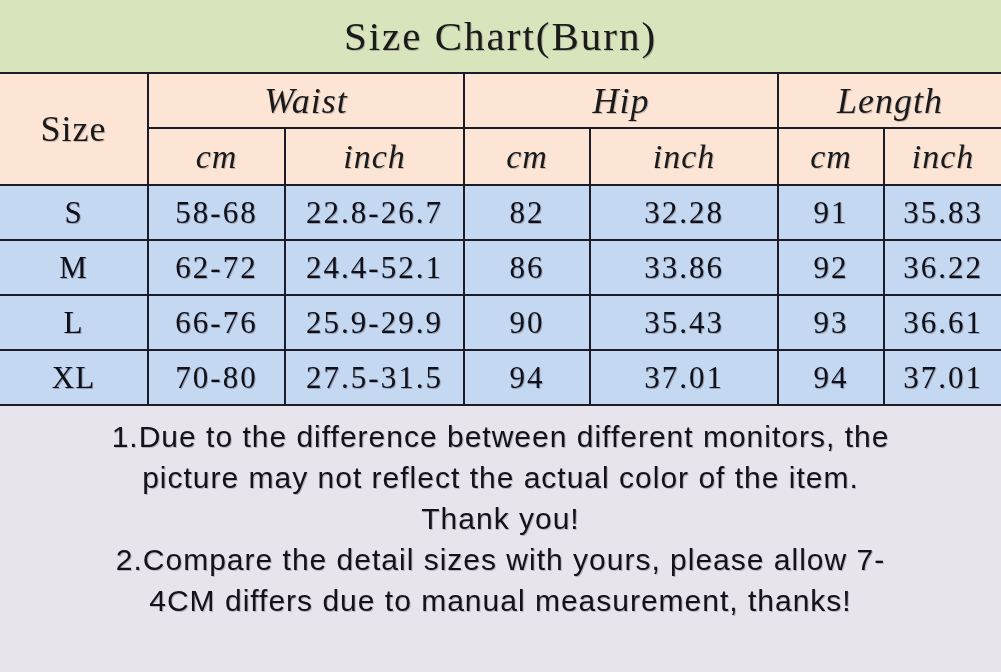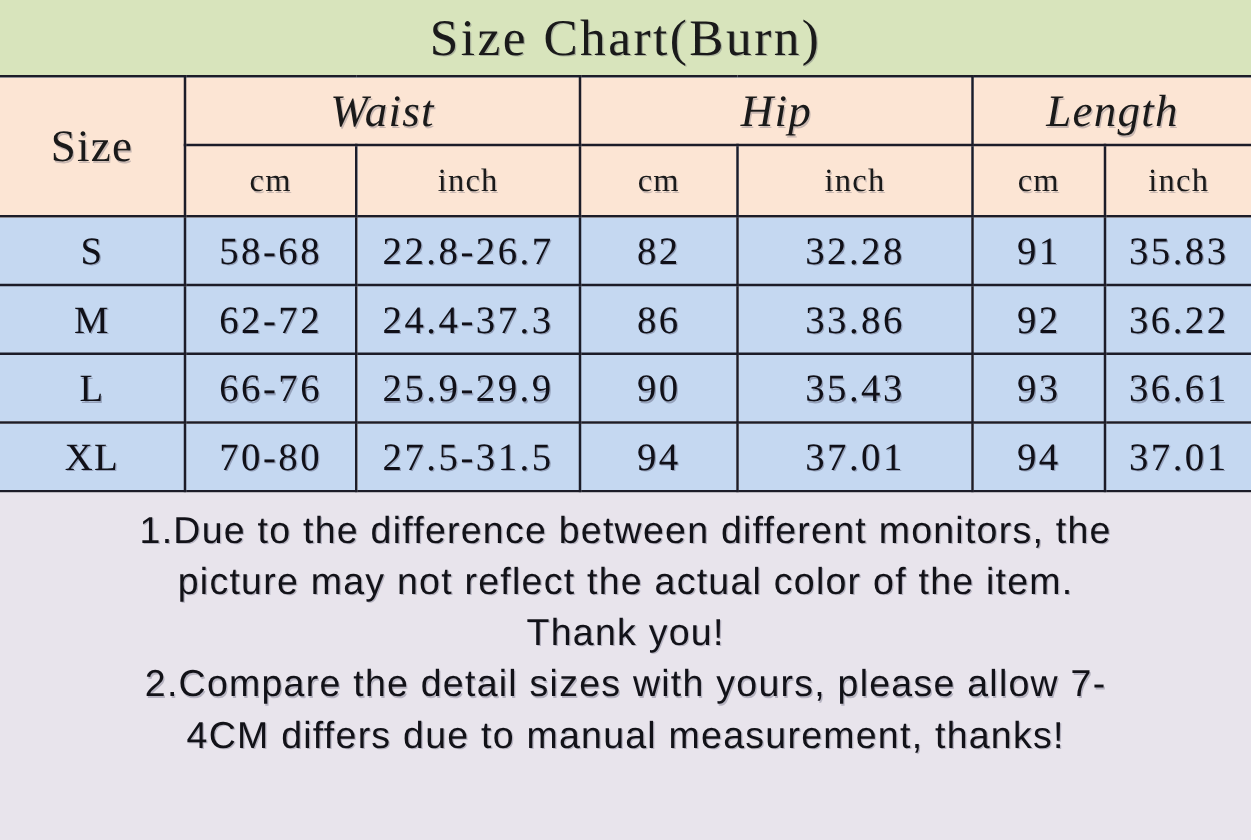--- a/index.html
+++ b/index.html
@@ -14,21 +14,21 @@
     width: 1001px;
     height: 672px;
     box-sizing: border-box;
     background: #ffffff;
     position: relative;
     overflow: hidden;
   }
 
   
   .title-banner {
-    height: 60px;
+    height: 72px;
     background: #d8e4bc;
     display: flex;
     align-items: center;
     justify-content: center;
     box-sizing: border-box;
   }
   .title-text {
     font-family: "Liberation Serif", "DejaVu Serif", serif;
     font-size: 41px;
     line-height: 1;
@@ -77,23 +77,24 @@
     font-size: 36px;
     letter-spacing: 1px;
     height: 53px;
     font-style: italic;
   }
   .hdr-size {
     font-size: 36px;
     letter-spacing: 1px;
   }
   .hdr-unit {
-    font-size: 26px;
+    font-size: 34px;
     letter-spacing: 1px;
     height: 55px;
+    font-style: italic;
   }
 
   .data-cell {
     background: #c5d8f1;
     color: #101018;
     font-family: "Liberation Serif", "DejaVu Serif", serif;
     font-size: 31px;
     font-weight: bold;
     height: 53px;
     letter-spacing: 1px;
@@ -166,21 +167,21 @@
         <td class="data-cell wide-num">58-68</td>
         <td class="data-cell wide-num">22.8-26.7</td>
         <td class="data-cell wide-num">82</td>
         <td class="data-cell wide-num">32.28</td>
         <td class="data-cell wide-num">91</td>
         <td class="data-cell wide-num">35.83</td>
       </tr>
       <tr>
         <td class="data-cell">M</td>
         <td class="data-cell wide-num">62-72</td>
-        <td class="data-cell wide-num">24.4-37.3</td>
+        <td class="data-cell wide-num">24.4-52.1</td>
         <td class="data-cell wide-num">86</td>
         <td class="data-cell wide-num">33.86</td>
         <td class="data-cell wide-num">92</td>
         <td class="data-cell wide-num">36.22</td>
       </tr>
       <tr>
         <td class="data-cell">L</td>
         <td class="data-cell wide-num">66-76</td>
         <td class="data-cell wide-num">25.9-29.9</td>
         <td class="data-cell wide-num">90</td>

